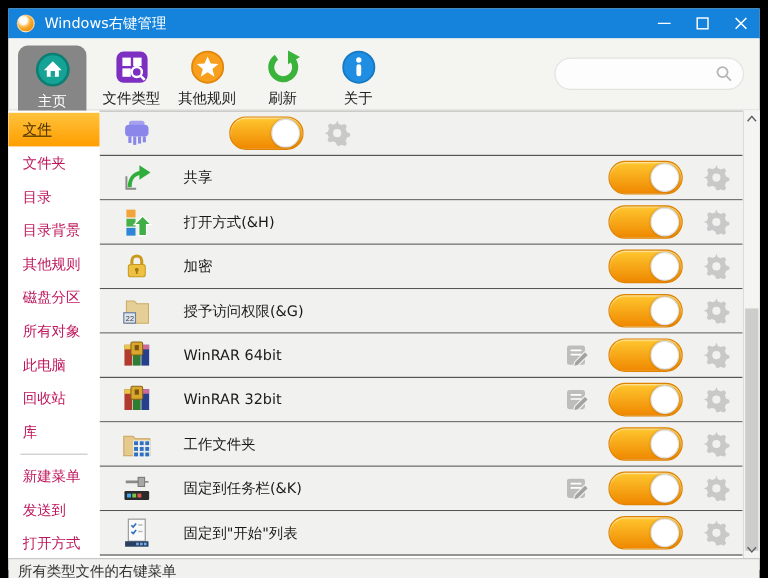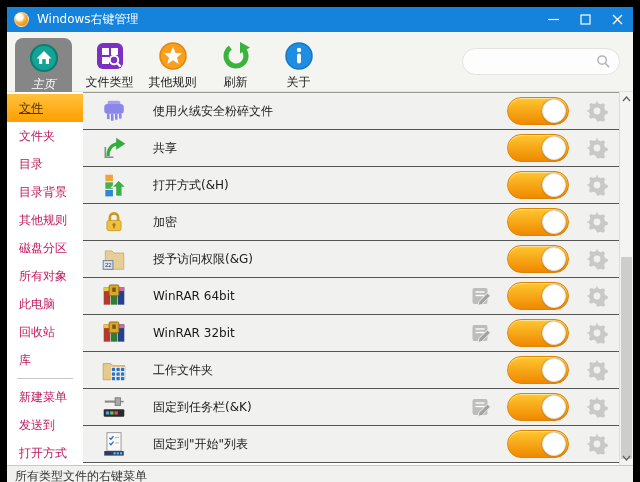--- a/index.html
+++ b/index.html
@@ -20,21 +20,21 @@
   
   .toolbar { height:60px; background:#f4f4f1; display:flex; align-items:flex-start; flex-shrink:0;
     border-bottom:1px solid #e2e2de; position:relative; }
   .tb-buttons { display:flex; align-items:flex-start; }
   .tb-btn { width:56px; margin:0 3.5px; padding-top:9px; display:flex; flex-direction:column;
     align-items:center; cursor:default; }
   .tb-btn .tb-icon { width:30px; height:30px; display:block; }
   .tb-btn .tb-label { font-size:12px; color:#222; margin-top:3px; white-space:nowrap; }
   .tb-btn.active { background:#868686; border-radius:8px 8px 0 0; height:54px; margin-top:6px;
     padding-top:5px; margin-left:8px; margin-right:6px; width:57px; }
-  .tb-btn.active .tb-label { color:#ffffff;font-style:italic; }
+  .tb-btn.active .tb-label { color:#ffffff; }
   .search-wrap { margin-left:auto; margin-top:16px; margin-right:13px; position:relative; }
   .search-input { width:158px; height:27px; border-radius:14px; border:1px solid #e3e3df;
     background:#fdfdfd; padding:0 28px 0 12px; font-size:12px; outline:none; }
   .search-icon { position:absolute; right:9px; top:6px; width:15px; height:15px; }
 
   
   .content { display:flex; height:373px; flex-shrink:0; background:#fff; }
 
   .sidebar { width:76px; background:#ffffff; padding-top:2px; flex-shrink:0; }
   .side-item { height:28px; line-height:28px; padding-left:12px; font-size:12px; color:#be185d;
@@ -175,21 +175,20 @@
           <span class="row-icon">
             <svg viewBox="0 0 24 24">
               <rect x="6" y="2.5" width="12" height="4" rx="2" fill="#a5a1f0"></rect>
               <rect x="3" y="5.5" width="18" height="9" rx="3" fill="#8b87ea"></rect>
               <rect x="5.5" y="14.5" width="2.4" height="5" fill="#8b87ea"></rect>
               <rect x="9.2" y="14.5" width="2.4" height="6.5" fill="#8b87ea"></rect>
               <rect x="12.9" y="14.5" width="2.4" height="5.5" fill="#8b87ea"></rect>
               <rect x="16.6" y="14.5" width="2.4" height="4.5" fill="#8b87ea"></rect>
             </svg>
           </span>
-          <span class="row-label">使用火绒安全粉碎文件</span>
           <span class="row-edit empty">
             <svg viewBox="0 0 24 24">
               <rect x="3.5" y="4" width="15" height="16" rx="2" fill="#bdbdbd"></rect>
               <line x1="6.5" y1="8" x2="15.5" y2="8" stroke="#fff" stroke-width="1.4"></line>
               <line x1="6.5" y1="11.5" x2="15.5" y2="11.5" stroke="#fff" stroke-width="1.4"></line>
               <path d="M10 17.5 L18.5 9 l2.9 2.9 -8.5 8.5 -4 1.1 z" fill="#a2a2a2" stroke="#f1f1ef" stroke-width="1"></path>
             </svg>
           </span>
           <div class="toggle on">
             <div class="knob"></div>

